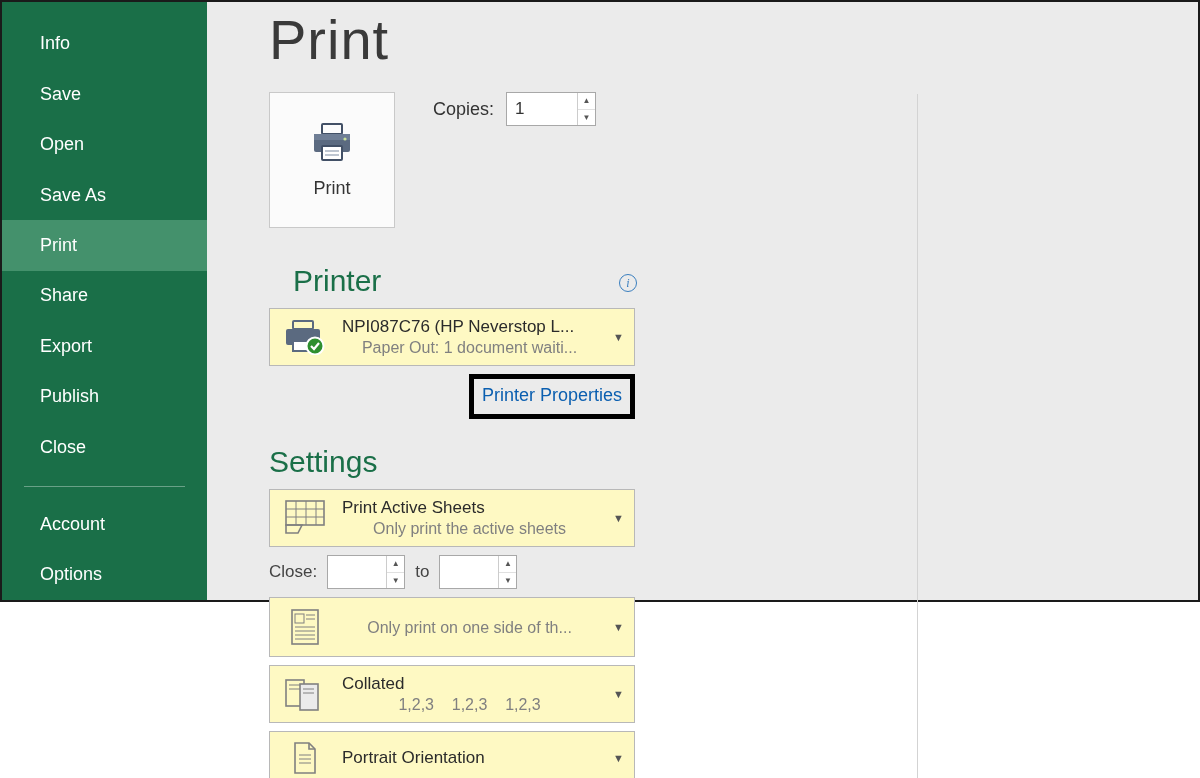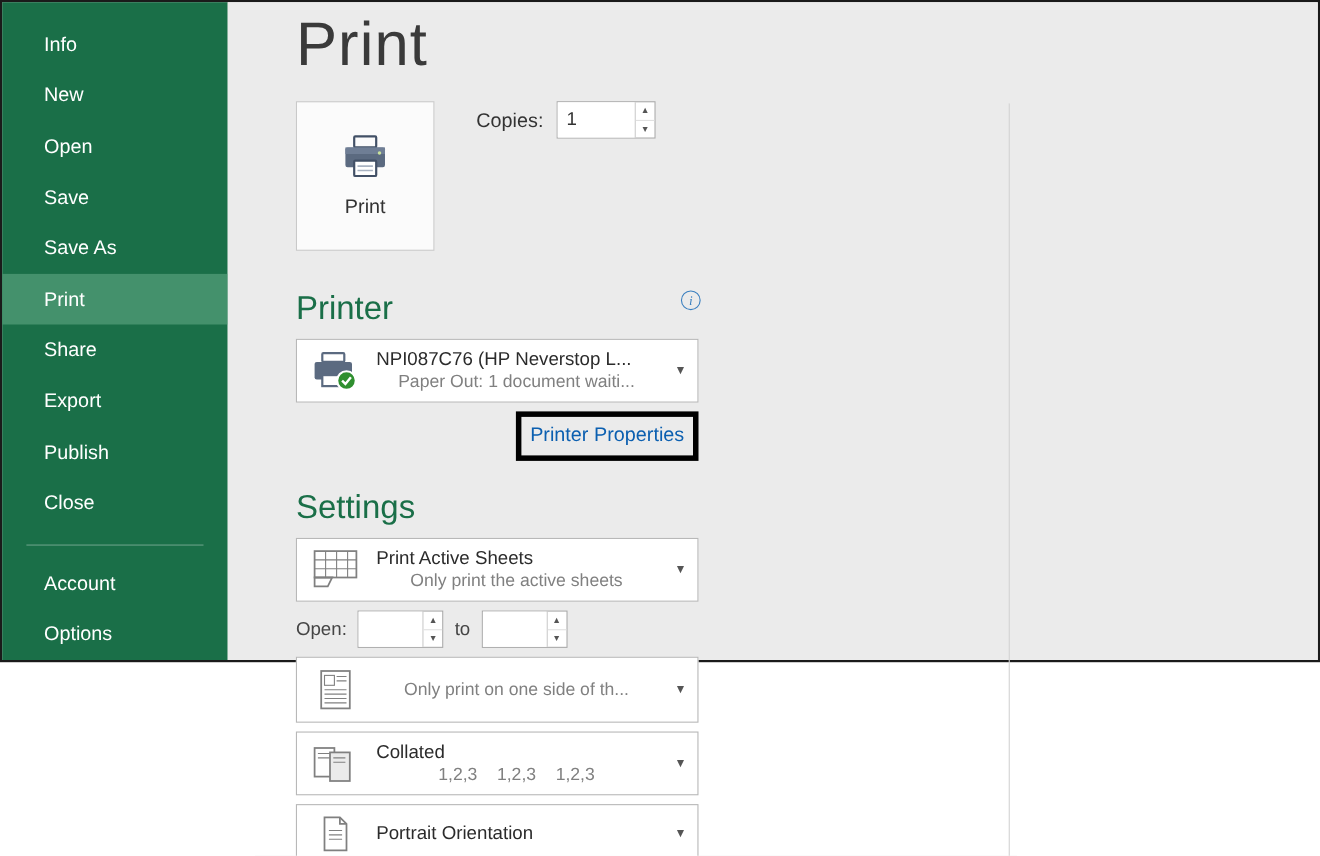--- a/index.html
+++ b/index.html
@@ -119,42 +119,43 @@
     color:#555;
     cursor:pointer;
   }
   .spinbox .spin-btns .sb + .sb { border-top:1px solid #e0e0e0; }
 
   
   .printer-block { margin-top: 36px; width: 370px; }
   .printer-head {
     display:flex;
     justify-content: space-between;
-    align-items: flex-start;
+    align-items: center;
+    margin-left: 24px;
   }
   .info-icon {
     width:18px; height:18px;
     border:1.5px solid #3a7fbf;
     border-radius:50%;
     display:inline-flex;
     align-items:center;
     justify-content:center;
     font-size:12px;
     color:#3a7fbf;
     font-style: italic;
     font-family: Georgia, serif;
     margin-right: 2px;
     margin-bottom: 6px;
   }
 
   
   .ddrow {
     width: 366px;
     border: 1px solid #b8b8b8;
-    background: #ffffff;
+    background: #fef9c3;
     display: flex;
     align-items: center;
     padding: 8px 10px;
     gap: 12px;
     position: relative;
     margin-bottom: 8px;
     cursor: pointer;
   }
   .ddrow .txt { flex:1; overflow:hidden; }
   .ddrow .txt .t1 { font-size:17px; color:#2b2b2b; white-space:nowrap; overflow:hidden; text-overflow:ellipsis; }
@@ -213,27 +214,24 @@
 <body>
 
 <div class="frame">
 
   <div class="sidebar">
     <div class="pad-top"></div>
     <div class="side-item">
         <span>Info</span>
       </div>
     <div class="side-item">
-        <span>New</span>
+        <span>Save</span>
       </div>
     <div class="side-item">
         <span>Open</span>
-      </div>
-    <div class="side-item">
-        <span>Save</span>
       </div>
     <div class="side-item">
         <span>Save As</span>
       </div>
     <div class="side-item active">
         <span>Print</span>
       </div>
     <div class="side-item">
         <span>Share</span>
       </div>
@@ -332,21 +330,21 @@
           </svg>
         </div>
         <div class="txt">
           <div class="t1">Print Active Sheets</div>
           <div class="t2">Only print the active sheets</div>
         </div>
         <div class="chev">▼</div>
       </div>
 
       <div class="pages-row">
-        <span>Open:</span>
+        <span>Close:</span>
         <div class="spinbox small">
           <input type="text" value="" style="">
           <div class="spin-btns">
             <div class="sb">▲</div>
             <div class="sb">▼</div>
           </div>
         </div>
         <span>to</span>
         <div class="spinbox small">
           <input type="text" value="" style="">

